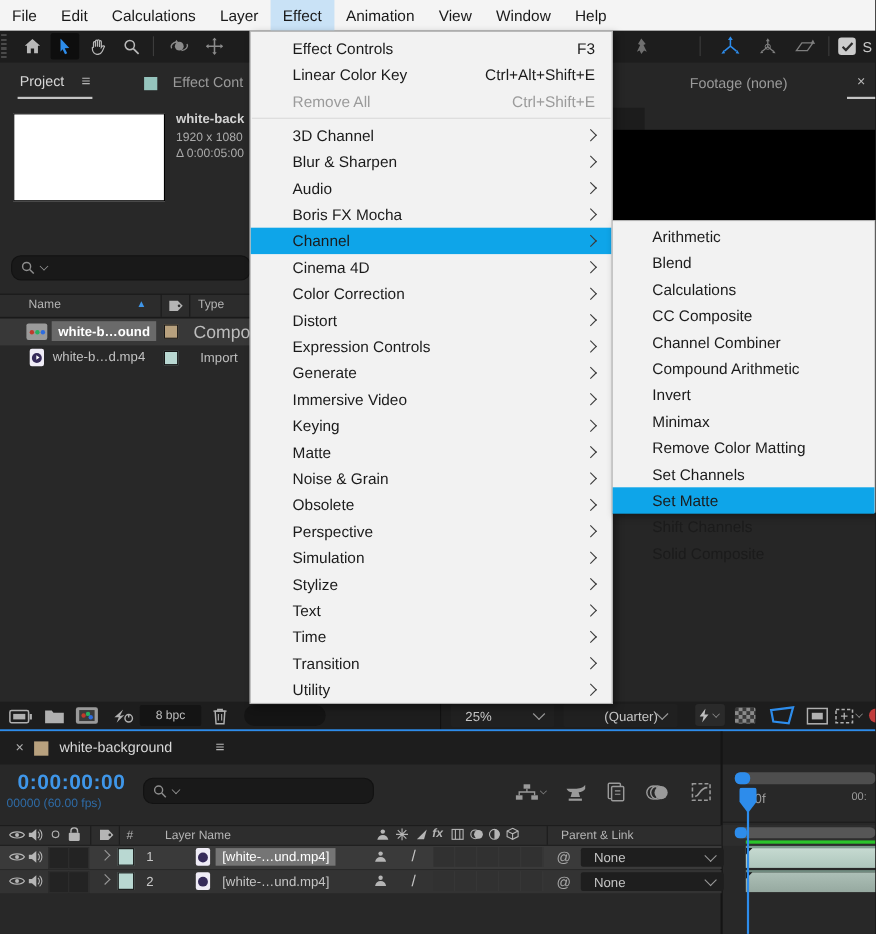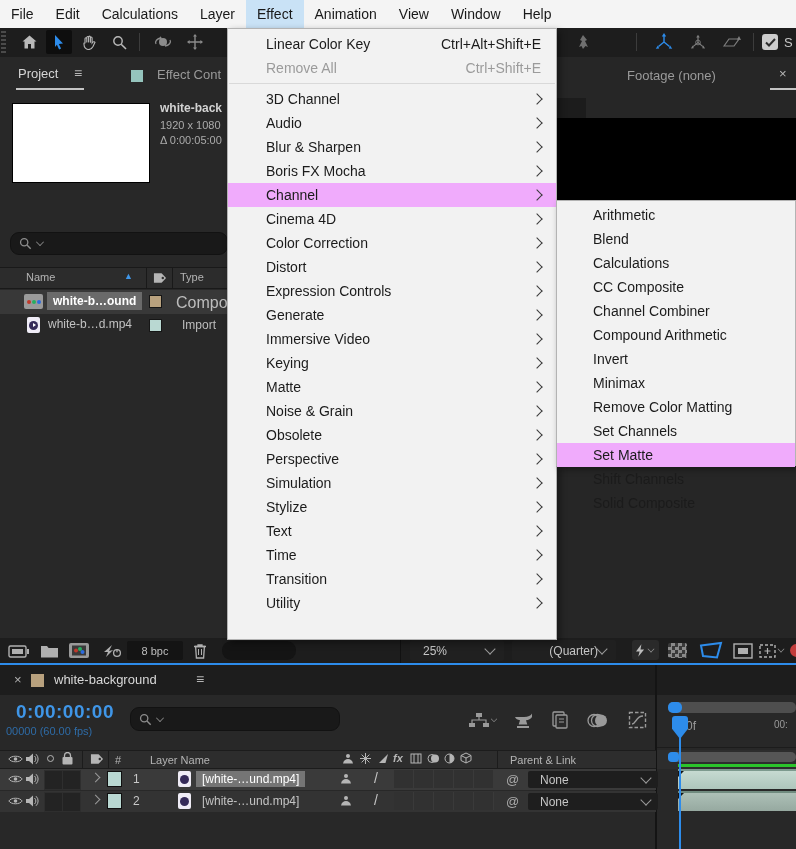--- a/index.html
+++ b/index.html
@@ -17,21 +17,21 @@
   .tb-sep{position:absolute;width:1px;height:18px;background:#3c3c3c;}
   
   .lbl{white-space:nowrap;}
   .search{background:#191919;border:1px solid #121212;border-radius:9px;display:flex;align-items:center;padding:0 8px;gap:4px;}
   .dchev{width:7px;height:7px;border-right:1.5px solid #9a9a9a;border-bottom:1.5px solid #9a9a9a;transform:rotate(45deg);margin-top:-3px;}
   .mchev{width:7px;height:7px;border-top:1.5px solid #3a3a3a;border-right:1.5px solid #3a3a3a;transform:rotate(45deg);}
   
   .menu{background:#f2f2f2;border:1px solid #b3b3b3;box-shadow:3px 3px 7px rgba(0,0,0,.4);z-index:30;}
   .menu-row{height:24px;display:flex;align-items:center;justify-content:space-between;
     padding:0 15px 0 38px;font-size:14px;color:#1b1b1b;white-space:nowrap;}
-  .menu-row.hl{background:#f0abfc;}
+  .menu-row.hl{background:#0ea5e9;}
   .menu-row.disabled{color:#9b9b9b;}
   .menu-sep{height:1px;background:#d9d9d9;margin:3px 1px;}
   .sub .menu-row{padding:0 14px 0 36px;}
   
   .cell{position:absolute;width:17px;height:18px;background:#232323;border:1px solid #2e2e2e;}
   .swcell{position:absolute;width:19px;height:18px;border-right:1px solid #3a3a3a;background:#313131;}
   .nonebox{position:absolute;width:110px;height:17px;background:#1e1e1e;border-radius:2px;
     display:flex;align-items:center;justify-content:space-between;padding:0 8px 0 12px;}
   .icon-btn{position:absolute;display:flex;align-items:center;justify-content:center;}
   .hbar{position:absolute;background:#4e4e4e;border-radius:5px;}
@@ -491,38 +491,42 @@
   </div>
   <div class="t" style="left:678px;top:791px;width:118px;height:20px;background:linear-gradient(#adc0b7,#96a9a0);border-top:2px solid #708b7f;">
     <span style="position:absolute;left:0;top:0;width:0;height:0;border-top:6px solid #151515;border-right:6px solid transparent;"></span>
   </div>
 
   <div class="t" style="left:679px;top:731px;width:2px;height:118px;background:#2d8ceb;"></div>
   <div class="t" style="left:672px;top:716px;width:16px;height:23px;background:#2d8ceb;clip-path:polygon(0 0,100% 0,100% 55%,50% 100%,0 55%);border-radius:3px;"></div>
 
   <div class="t menu" style="left:227px;top:28px;width:330px;height:612px;padding-top:3px;">
     <div class="menu-row">
+      <span>Effect Controls</span>
+      <span>F3</span>
+    </div>
+    <div class="menu-row">
       <span>Linear Color Key</span>
       <span>Ctrl+Alt+Shift+E</span>
     </div>
     <div class="menu-row disabled">
       <span>Remove All</span>
       <span>Ctrl+Shift+E</span>
     </div>
     <div class="menu-sep"></div>
     <div class="menu-row">
         <span>3D Channel</span>
         <span class="mchev"></span>
       </div>
     <div class="menu-row">
+        <span>Blur &amp; Sharpen</span>
+        <span class="mchev"></span>
+      </div>
+    <div class="menu-row">
         <span>Audio</span>
-        <span class="mchev"></span>
-      </div>
-    <div class="menu-row">
-        <span>Blur &amp; Sharpen</span>
         <span class="mchev"></span>
       </div>
     <div class="menu-row">
         <span>Boris FX Mocha</span>
         <span class="mchev"></span>
       </div>
     <div class="menu-row hl">
         <span>Channel</span>
         <span class="mchev"></span>
       </div>

